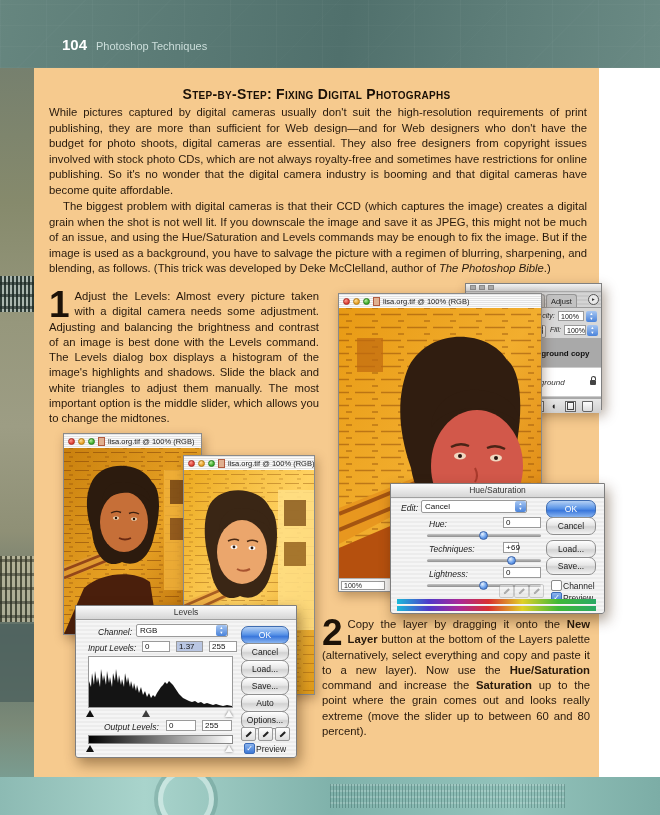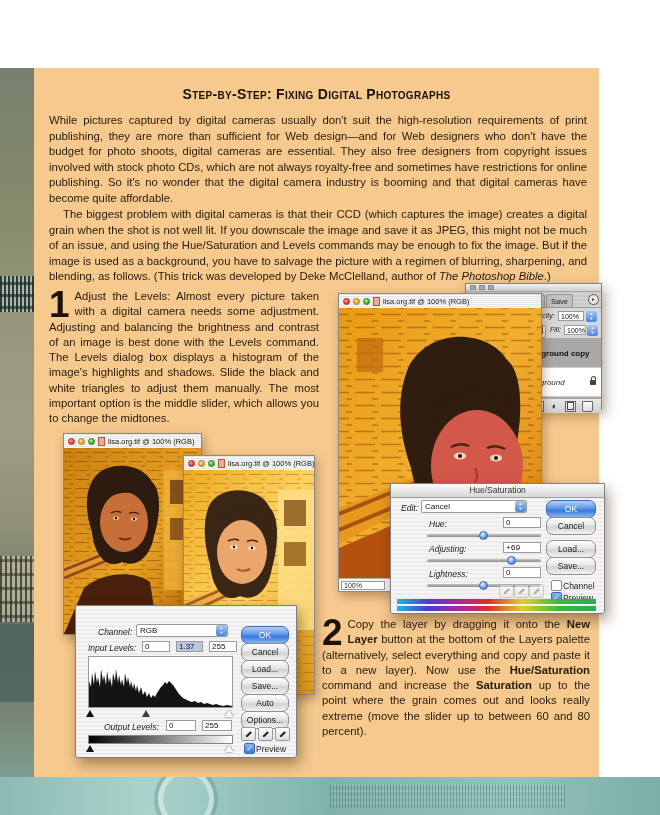--- a/index.html
+++ b/index.html
@@ -34,21 +34,21 @@
                repeating-linear-gradient(0deg,transparent 0 4px,rgba(255,255,255,.35) 4px 6px);}
   .bottom-band .ring{position:absolute;left:158px;top:-8px;width:46px;height:50px;border-radius:50%;
     border:5px solid rgba(230,245,242,.55);box-shadow:0 0 0 4px rgba(60,110,105,.25);}
 
   .tan-page{position:absolute;left:34px;top:68px;width:565px;height:709px;background:#f6ca8e;}
 
   
   .art-title{position:absolute;left:0;top:18px;width:565px;text-align:center;
     font-variant:small-caps;font-weight:bold;font-size:14px;letter-spacing:.3px;color:#190f06;}
   .para{position:absolute;left:15px;width:538px;font-size:11.3px;line-height:15.6px;
-    text-align:justify;color:#27190c;margin-top:8px;}
+    text-align:justify;color:#27190c;}
   .p1{top:37px;}
   .p2{top:131px;text-indent:14px;}
   .step{position:absolute;font-size:11.3px;line-height:15.3px;text-align:justify;color:#27190c;}
   .step1{left:15px;top:221px;width:270px;}
   .step2{left:288px;top:549px;width:268px;}
   .dropnum{float:left;font-size:37px;line-height:29px;font-weight:bold;color:#1c1208;margin:1px 5px 0 0;}
   .it{font-style:italic;}
 
   
   .macwin{position:absolute;background:#fff;border:1px solid #8a8a8a;
@@ -145,20 +145,27 @@
 
   .histo{position:absolute;left:12px;top:50px;width:145px;height:52px;background:#fff;border:1px solid #9a9a9a;box-sizing:border-box;}
   .gradbar{position:absolute;left:12px;top:129px;width:145px;height:9px;border:1px solid #888;box-sizing:border-box;
     background:linear-gradient(90deg,#000,#fff);}
 </style>
 </head>
 <body>
 
 <div class="canvas">
 
+  <div class="header-band">
+    <div class="grid"></div>
+    <div class="header-text">
+      <span class="pg-num">104</span>
+      <span class="pg-sec">Photoshop Techniques</span>
+    </div>
+  </div>
 
   <div class="left-strip">
     <div class="strip-band sb1"></div>
     <div class="strip-band sb2"></div>
     <div class="strip-band sb3"></div>
   </div>
 
   <div class="bottom-band">
     <div class="ring"></div>
     <div class="ticks"></div>
@@ -306,21 +313,21 @@
 
   <div class="palette">
     <div class="pal-grab">
         <i></i>
         <i></i>
         <i></i>
       </div>
     <div class="tabs">
       <span class="tab active">Layers</span>
       <span class="tab">Channels</span>
-      <span class="tab">Save</span>
+      <span class="tab">Adjust</span>
       <span class="pal-menu">▸</span>
     </div>
     <div class="pal-row">
       <div class="dd" style="left:3px;top:2px;width:56px;">
         <span>Normal</span>
         <span class="stp">
             <span>▴</span>
             <span>▾</span>
           </span>
       </div>
@@ -391,22 +398,22 @@
           <span>▾</span>
         </span>
     </div>
 
     <span class="lbl" style="left:38px;top:35px;">Hue:</span>
     <div class="fld" style="left:112px;top:33px;width:38px;">0</div>
     <div class="track" style="left:36px;top:50px;width:114px;">
         <span class="thumb" style="left:52px;"></span>
       </div>
 
-    <span class="lbl" style="left:38px;top:60px;">Adjusting:</span>
-    <div class="fld" style="left:112px;top:58px;width:38px;font-family:Liberation Mono, monospace;">+69</div>
+    <span class="lbl" style="left:38px;top:60px;">Techniques:</span>
+    <div class="fld" style="left:112px;top:58px;width:16px;font-family:Liberation Mono, monospace;">+69</div>
     <div class="track" style="left:36px;top:75px;width:114px;">
         <span class="thumb" style="left:80px;"></span>
       </div>
 
     <span class="lbl" style="left:38px;top:85px;">Lightness:</span>
     <div class="fld" style="left:112px;top:83px;width:38px;">0</div>
     <div class="track" style="left:36px;top:100px;width:114px;">
         <span class="thumb" style="left:52px;"></span>
       </div>
 
@@ -434,20 +441,21 @@
     <span class="cb" style="left:160px;top:96px;"></span>
     <span class="cb-lab" style="left:172px;top:97px;">Channel</span>
     <span class="cb checked" style="left:160px;top:108px;">✓</span>
     <span class="cb-lab" style="left:172px;top:109px;">Preview</span>
 
     <div class="rainbow" style="top:115px;"></div>
     <div class="rainbow" style="top:122px;"></div>
   </div>
 
   <div class="dlg" style="left:75px;top:605px;width:220px;height:151px;z-index:5;">
+    <div class="dlg-titlebar">Levels</div>
     <span class="lbl" style="left:22px;top:21px;">Channel:</span>
     <div class="dd" style="left:60px;top:18px;width:92px;">
       <span>RGB</span>
       <span class="stp">
           <span>▴</span>
           <span>▾</span>
         </span>
     </div>
     <span class="lbl" style="left:12px;top:37px;">Input Levels:</span>
     <div class="fld" style="left:66px;top:35px;width:28px;">0</div>

